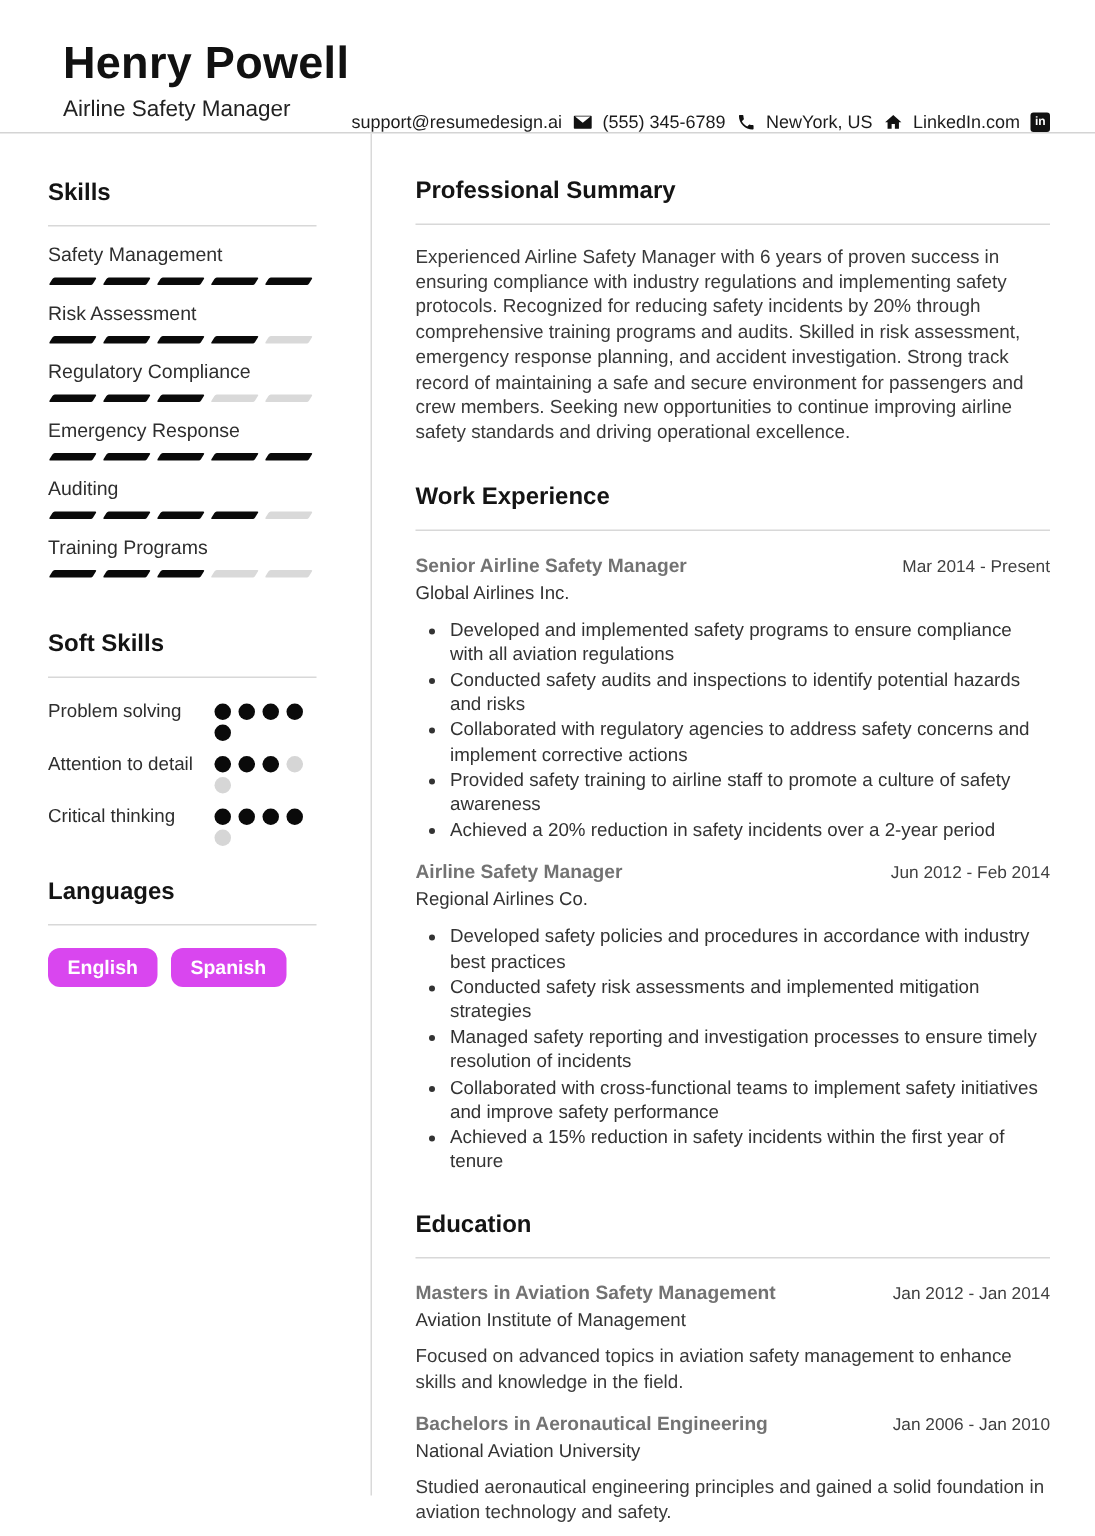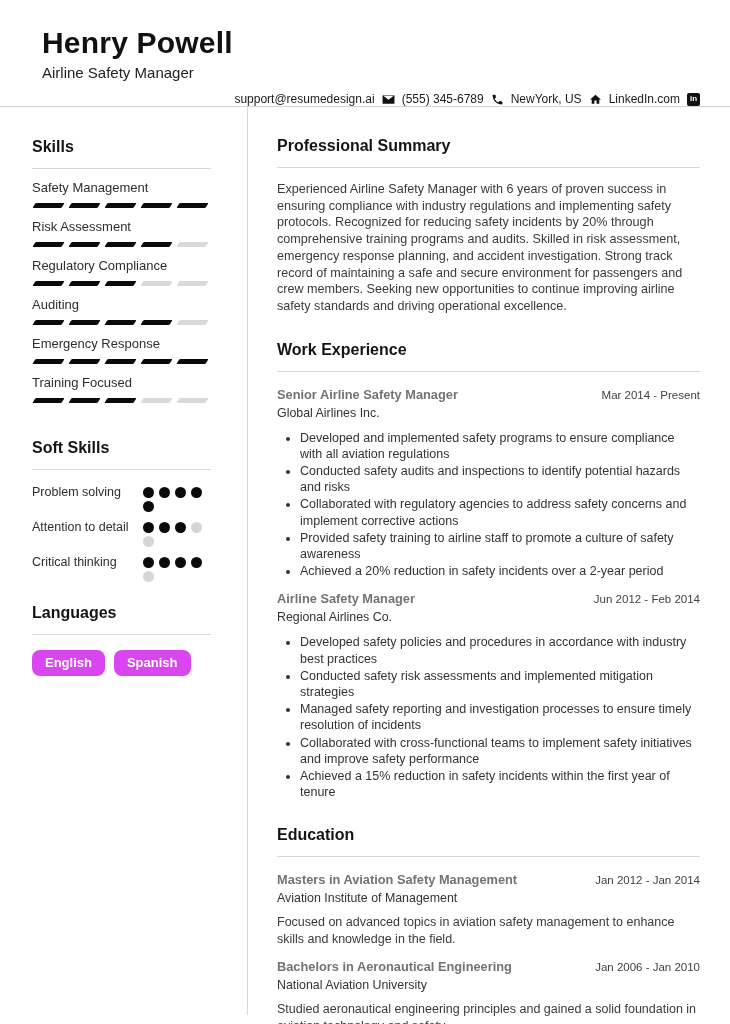--- a/index.html
+++ b/index.html
@@ -4,21 +4,21 @@
 <style>
   * { margin:0; padding:0; box-sizing:border-box; }
   html,body { background:#ffffff; }
   .page {
     width:730px; height:1024px; background:#ffffff; overflow:hidden;
     font-family:"Liberation Sans","DejaVu Sans",sans-serif; color:#1a1a1a;
     position:relative;
   }
   
   .header {
-    height:107px; border-bottom:1px solid #d4d4d4;
+    height:89px; border-bottom:1px solid #d4d4d4;
     display:flex; justify-content:space-between;
     padding:26px 30px 0 42px;
   }
   .name { font-size:30px; font-weight:700; color:#111; line-height:34px; letter-spacing:.2px; }
   .job-title-sub { font-size:15px; color:#222; margin-top:4px; }
   .contact { display:flex; flex-direction:row; align-items:flex-end; gap:7px; padding-top:2px; }
   .contact-line { display:flex; align-items:center; gap:7px; font-size:12px; color:#1c1c1c; }
   .cicon { width:13px; height:13px; display:inline-flex; align-items:center; justify-content:center; }
   .cicon svg { width:13px; height:13px; fill:#111; }
   .li-badge {
@@ -144,43 +144,43 @@
     <div class="skill-bar">
               <span class="seg filled"></span>
               <span class="seg filled"></span>
               <span class="seg filled"></span>
               <span class="seg empty"></span>
               <span class="seg empty"></span>
             </div>
   </div>
 
   <div class="skill">
+    <div class="skill-label">Emergency Response</div>
+    <div class="skill-bar">
+              <span class="seg filled"></span>
+              <span class="seg filled"></span>
+              <span class="seg filled"></span>
+              <span class="seg filled"></span>
+              <span class="seg filled"></span>
+            </div>
+  </div>
+
+  <div class="skill">
     <div class="skill-label">Auditing</div>
     <div class="skill-bar">
               <span class="seg filled"></span>
               <span class="seg filled"></span>
               <span class="seg filled"></span>
               <span class="seg filled"></span>
               <span class="seg empty"></span>
             </div>
   </div>
 
   <div class="skill">
-    <div class="skill-label">Emergency Response</div>
-    <div class="skill-bar">
-              <span class="seg filled"></span>
-              <span class="seg filled"></span>
-              <span class="seg filled"></span>
-              <span class="seg filled"></span>
-              <span class="seg filled"></span>
-            </div>
-  </div>
-
-  <div class="skill">
-    <div class="skill-label">Training Focused</div>
+    <div class="skill-label">Training Programs</div>
     <div class="skill-bar">
               <span class="seg filled"></span>
               <span class="seg filled"></span>
               <span class="seg filled"></span>
               <span class="seg empty"></span>
               <span class="seg empty"></span>
             </div>
   </div>
 </div>
 

